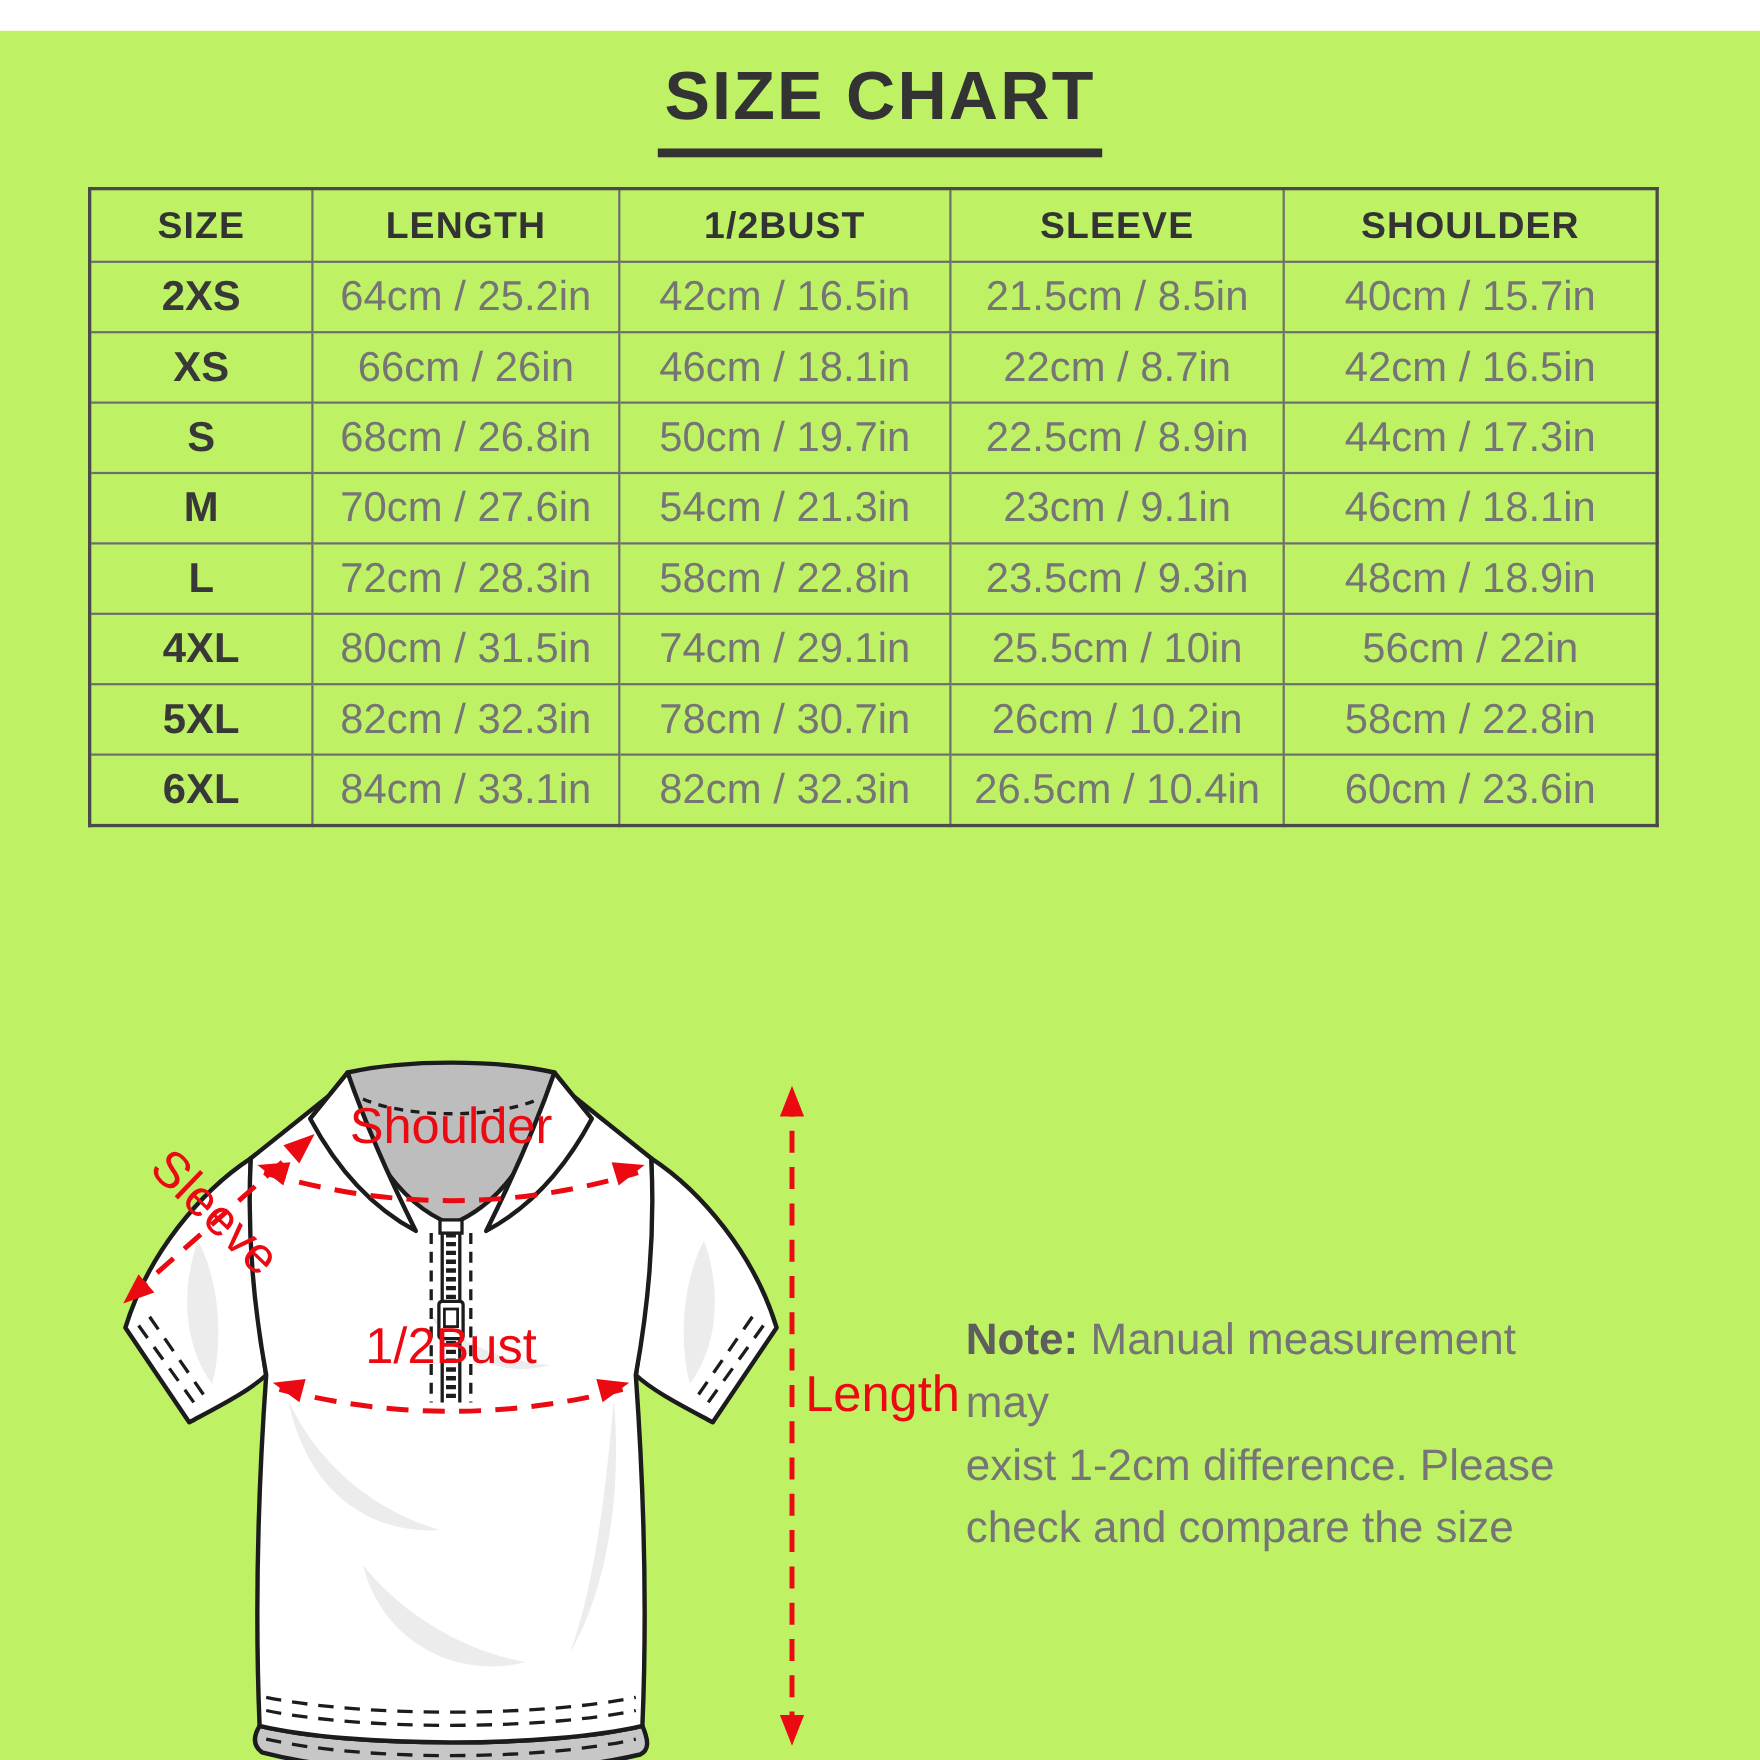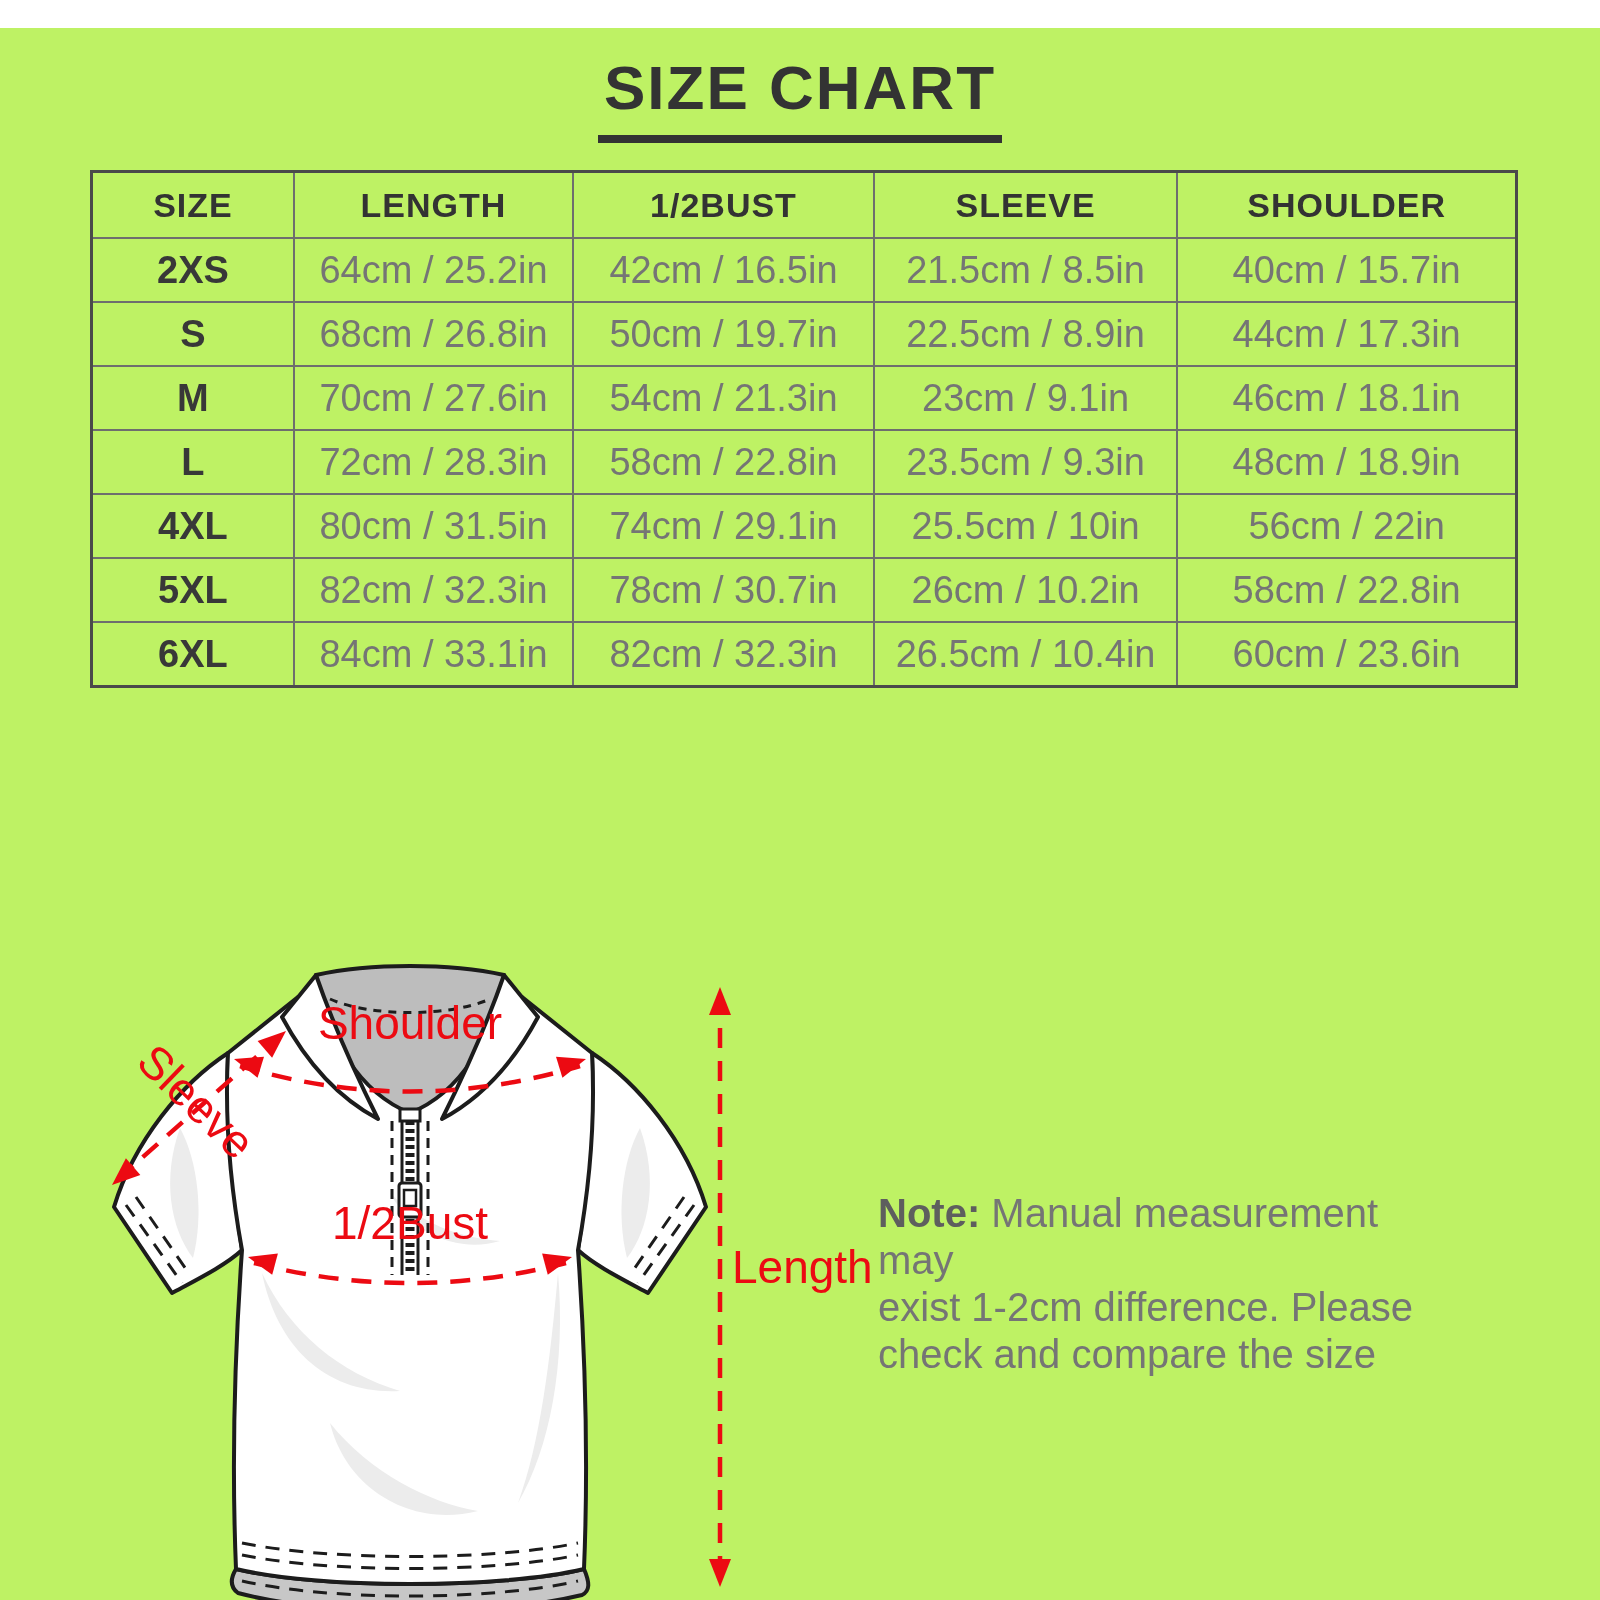--- a/index.html
+++ b/index.html
@@ -9,39 +9,39 @@
     margin-top:28px;
   }
   
   .title-wrap{position:absolute;top:24px;left:0;width:100%;text-align:center;}
   .title{
     display:inline-block;margin:0;font-size:62px;font-weight:700;color:#333333;
     letter-spacing:2px;border-bottom:8px solid #333333;padding:0 6px 12px 6px;
   }
   
   table.size-table{
-    position:absolute;left:90px;top:142px;width:1428px;
+    position:absolute;left:80px;top:142px;width:1428px;
     border-collapse:collapse;table-layout:fixed;
     border:3px solid #4a4a4a;
   }
   .size-table th,.size-table td{
     border:2px solid #6e6e6e;text-align:center;vertical-align:middle;
     padding:0;
   }
   .size-table th{height:64px;font-size:34px;font-weight:700;color:#333333;letter-spacing:1px;}
   .size-table td{height:62px;font-size:38px;font-weight:400;color:#757575;}
   .size-table td.size-col{font-weight:700;color:#383838;}
   
   .diagram{position:absolute;left:30px;top:915px;width:850px;height:685px;}
   .diagram svg{display:block;overflow:visible;}
   .red-label{fill:#ec0a12;font-family:"Liberation Sans",sans-serif;font-size:46px;}
   
   .note{
     position:absolute;left:878px;top:1162px;width:580px;
-    font-size:40px;line-height:47px;color:#757575;
+    font-size:40px;line-height:57px;color:#757575;
   }
   .note-label{font-weight:700;color:#5e5e5e;}
 </style>
 </head>
 <body>
 
 <div class="page">
 
   <div class="title-wrap">
     <h1 class="title">SIZE CHART</h1>
@@ -66,20 +66,27 @@
     </thead>
     <tbody id="size-table-body">
         <tr>
           <td class="size-col">2XS</td>
           <td>64cm / 25.2in</td>
           <td>42cm / 16.5in</td>
           <td>21.5cm / 8.5in</td>
           <td>40cm / 15.7in</td>
         </tr>
         <tr>
+          <td class="size-col">XS</td>
+          <td>66cm / 26in</td>
+          <td>46cm / 18.1in</td>
+          <td>22cm / 8.7in</td>
+          <td>42cm / 16.5in</td>
+        </tr>
+        <tr>
           <td class="size-col">S</td>
           <td>68cm / 26.8in</td>
           <td>50cm / 19.7in</td>
           <td>22.5cm / 8.9in</td>
           <td>44cm / 17.3in</td>
         </tr>
         <tr>
           <td class="size-col">M</td>
           <td>70cm / 27.6in</td>
           <td>54cm / 21.3in</td>

